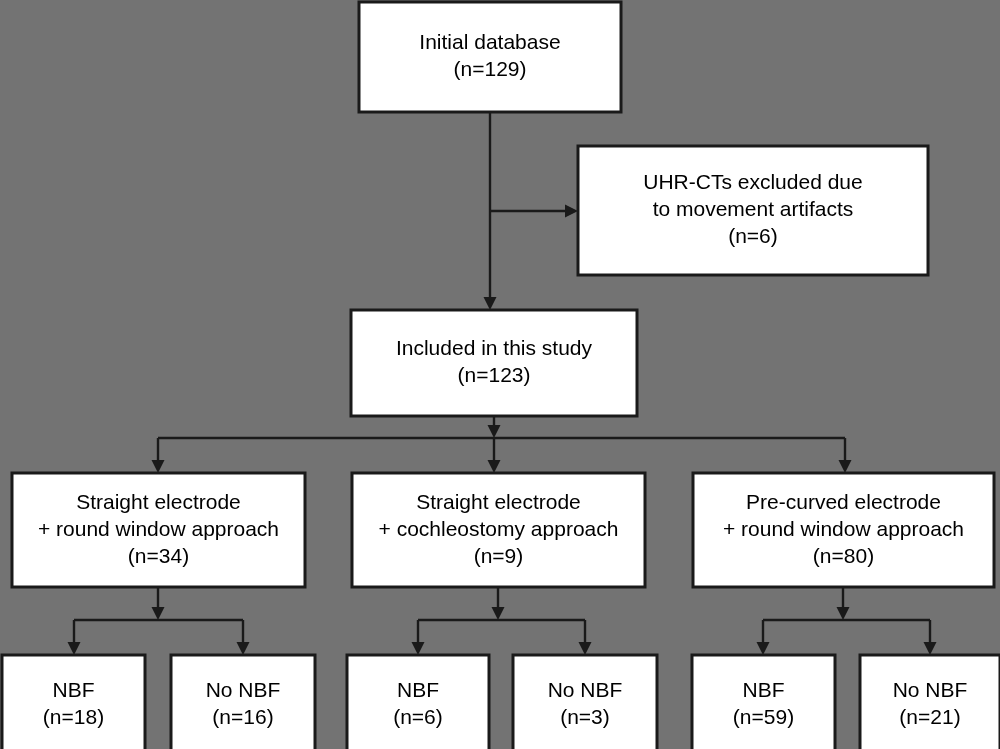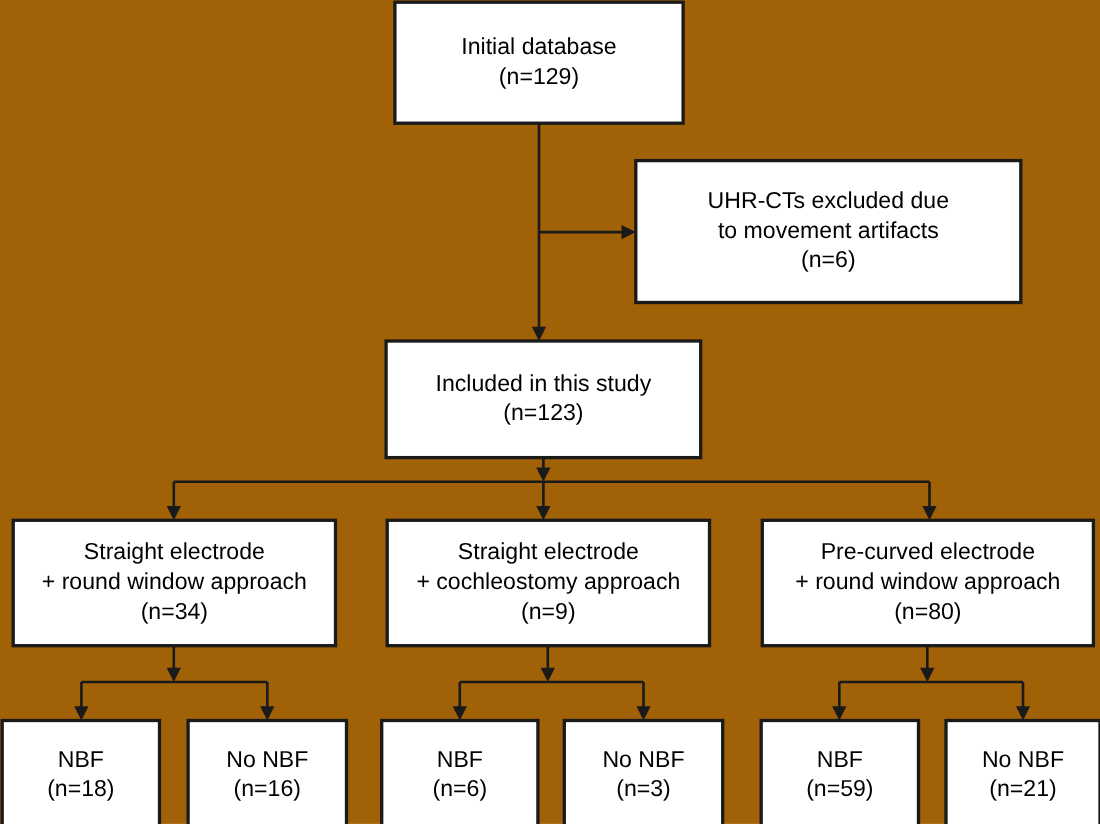--- a/index.html
+++ b/index.html
@@ -11,21 +11,21 @@
   body {
     width: 1000px;
     height: 749px;
     font-family: "Liberation Sans", sans-serif;
     overflow: hidden;
   }
   #flow-root {
     position: relative;
     width: 1000px;
     height: 749px;
-    background: #a16207;
+    background: #737373;
   }
   svg#flow-svg {
     position: absolute;
     top: 0;
     left: 0;
     width: 1000px;
     height: 749px;
     display: block;
   }
   .node-rect {

